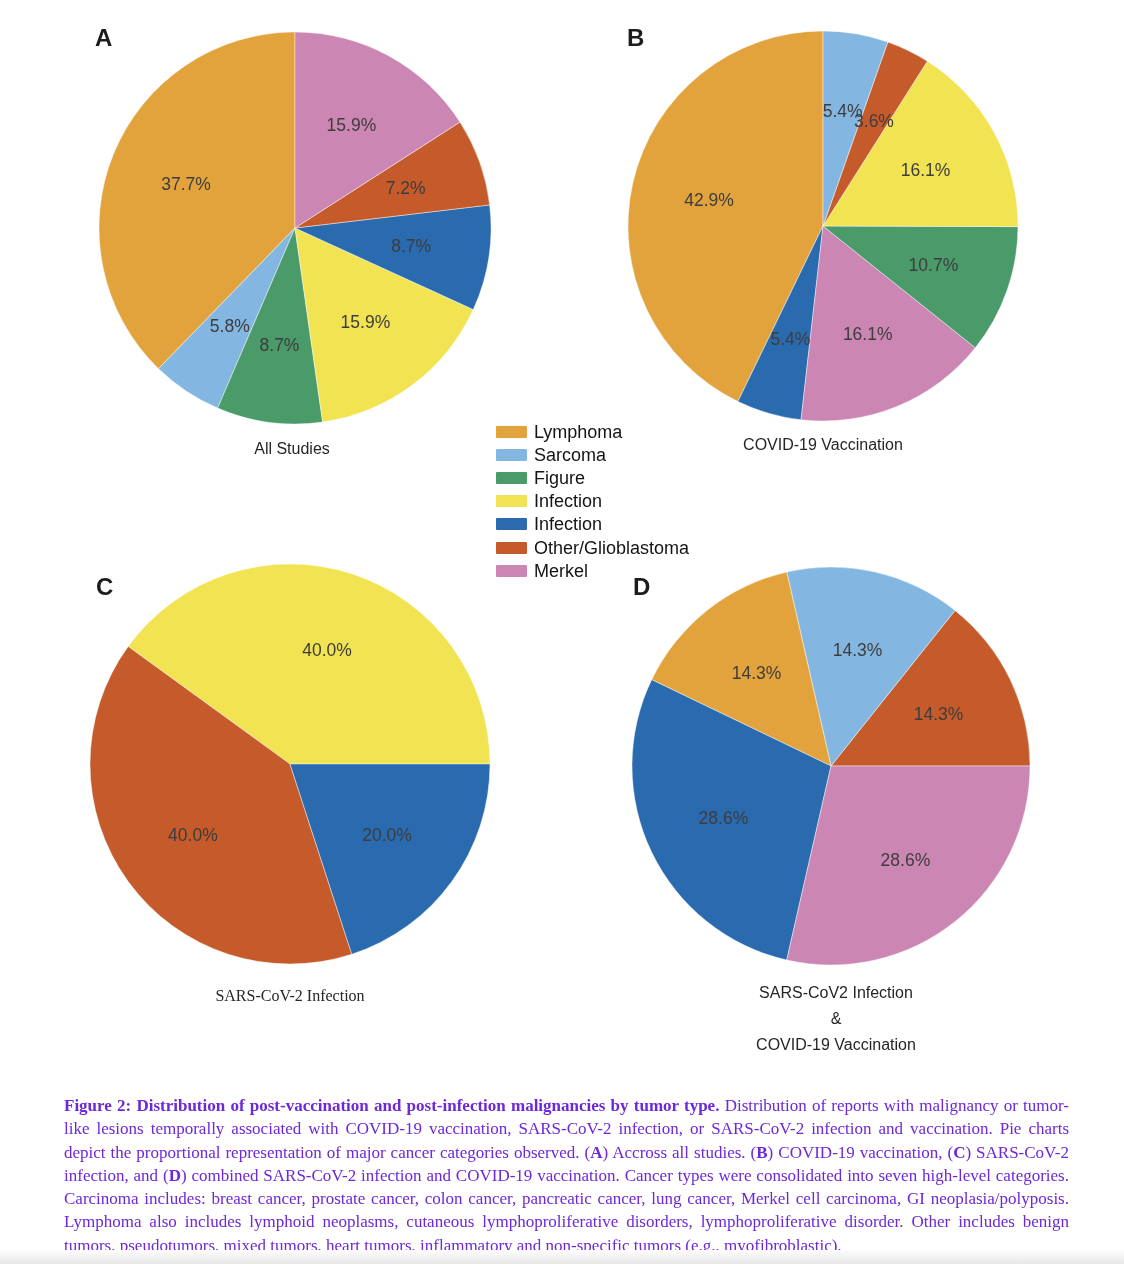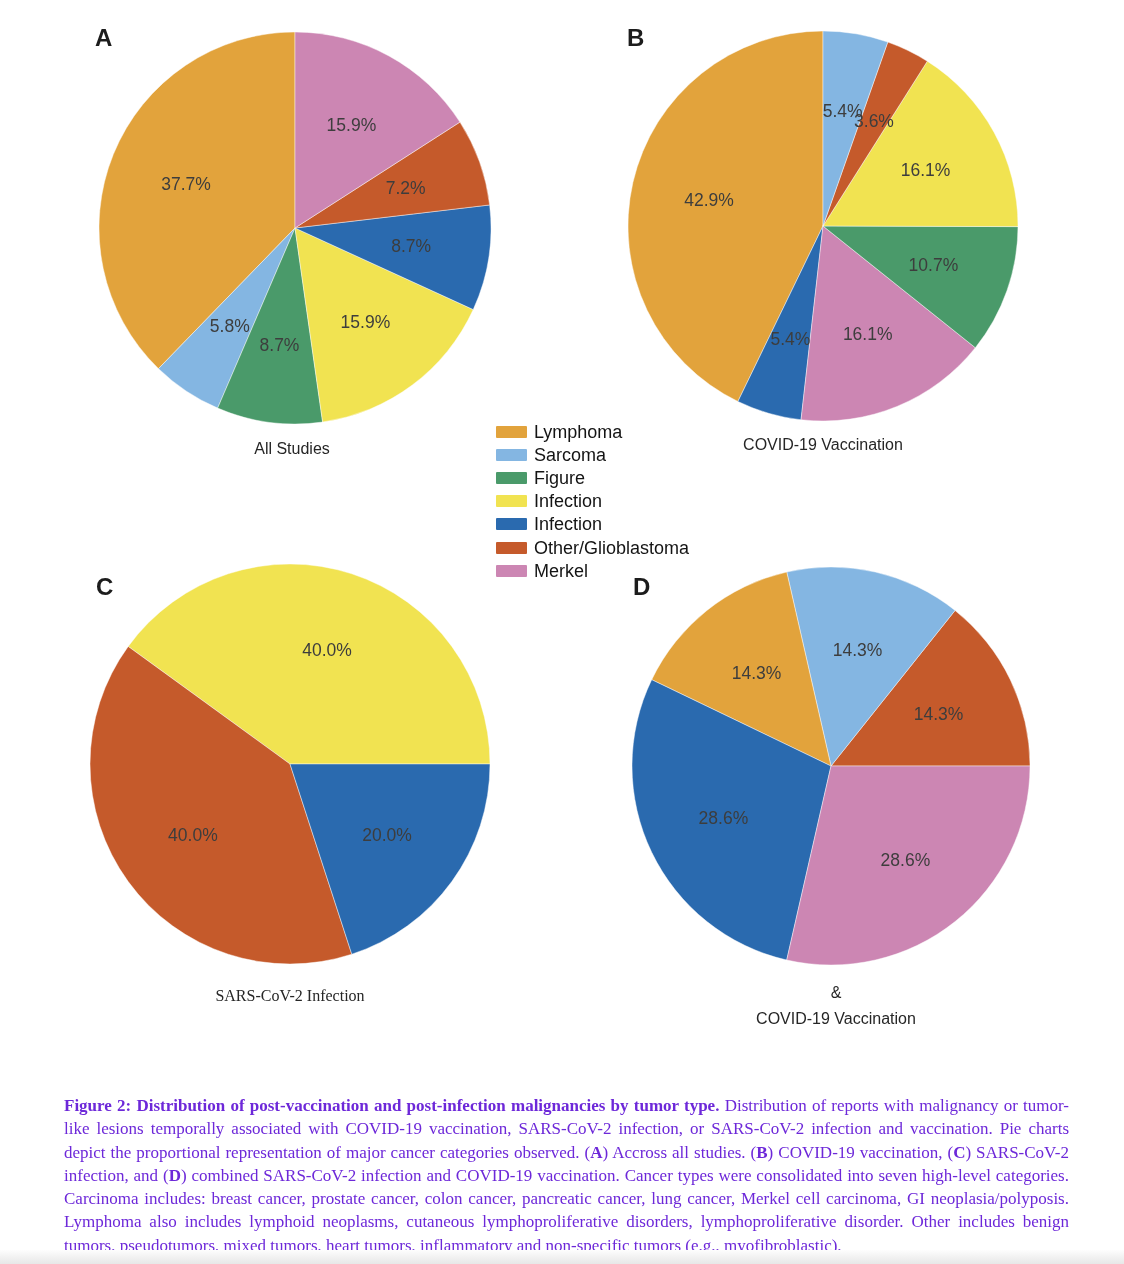--- a/index.html
+++ b/index.html
@@ -86,20 +86,21 @@
         <path d="M 203 203 L 158.72 8.99 A 199 199 0 0 0 23.71 116.66 Z" fill="#E2A33C" stroke="rgba(255,255,255,0.55)" stroke-width="0.8"></path>
         <path d="M 203 203 L 23.71 116.66 A 199 199 0 0 0 158.72 397.01 Z" fill="#2A6AAF" stroke="rgba(255,255,255,0.55)" stroke-width="0.8"></path>
         <path d="M 203 203 L 158.72 397.01 A 199 199 0 0 0 402.00 203.00 Z" fill="#CC86B3" stroke="rgba(255,255,255,0.55)" stroke-width="0.8"></path>
         <text x="310.6" y="151.2" dy="0.35em" class="pct">14.3%</text>
         <text x="229.6" y="86.6" dy="0.35em" class="pct">14.3%</text>
         <text x="128.6" y="109.6" dy="0.35em" class="pct">14.3%</text>
         <text x="95.4" y="254.8" dy="0.35em" class="pct">28.6%</text>
         <text x="277.4" y="296.4" dy="0.35em" class="pct">28.6%</text>
       </svg>
       <div class="pie-title" style="left: 616px; top: 980px;">
+        <div>SARS-CoV2 Infection</div>
         <div>&amp;</div>
         <div>COVID-19 Vaccination</div>
       </div>
     </div>
   <div id="legend" class="legend">
       <div class="legend-row">
         <span class="legend-swatch" style="background: rgb(226, 163, 60);"></span>
         <span class="legend-label">Lymphoma</span>
       </div>
       <div class="legend-row">

